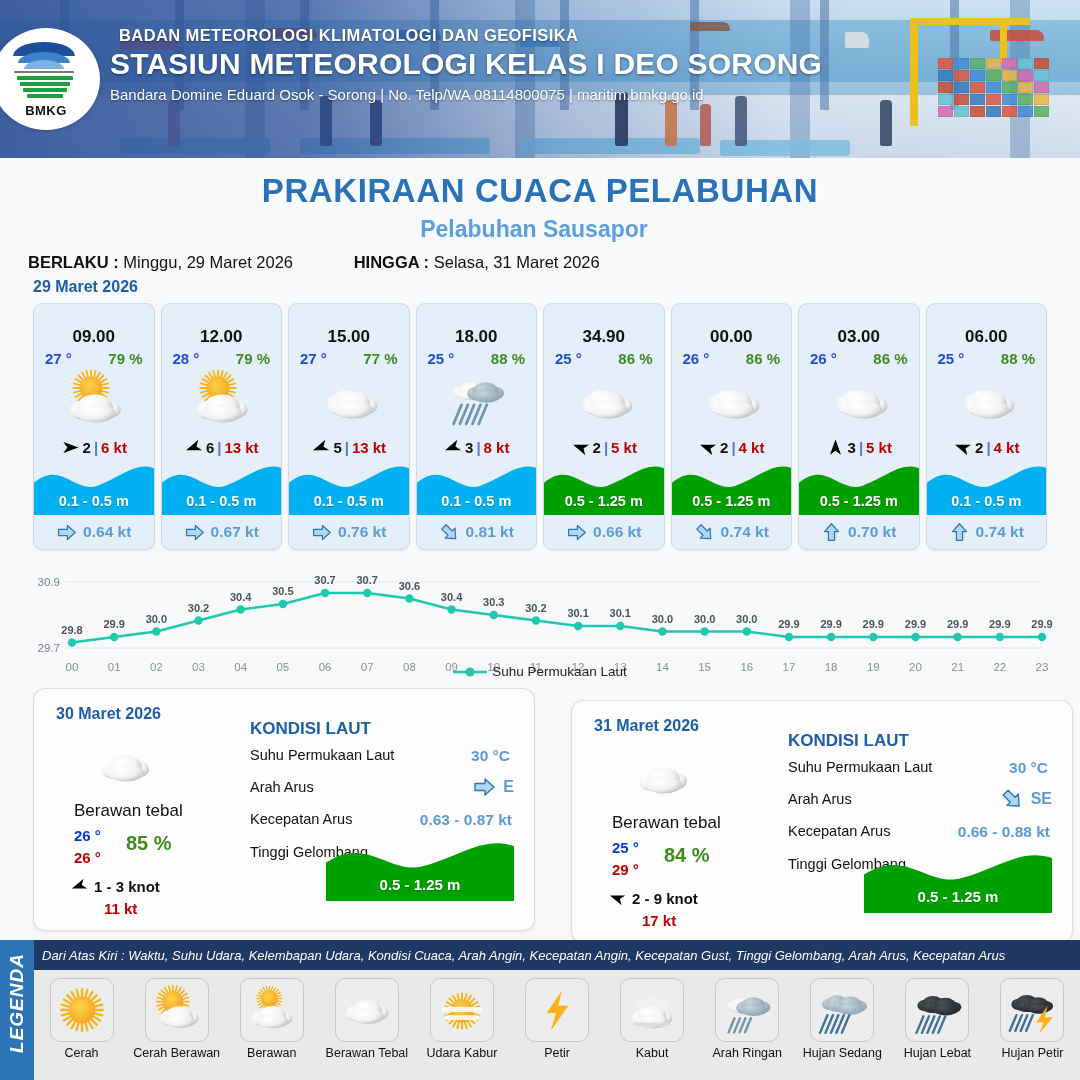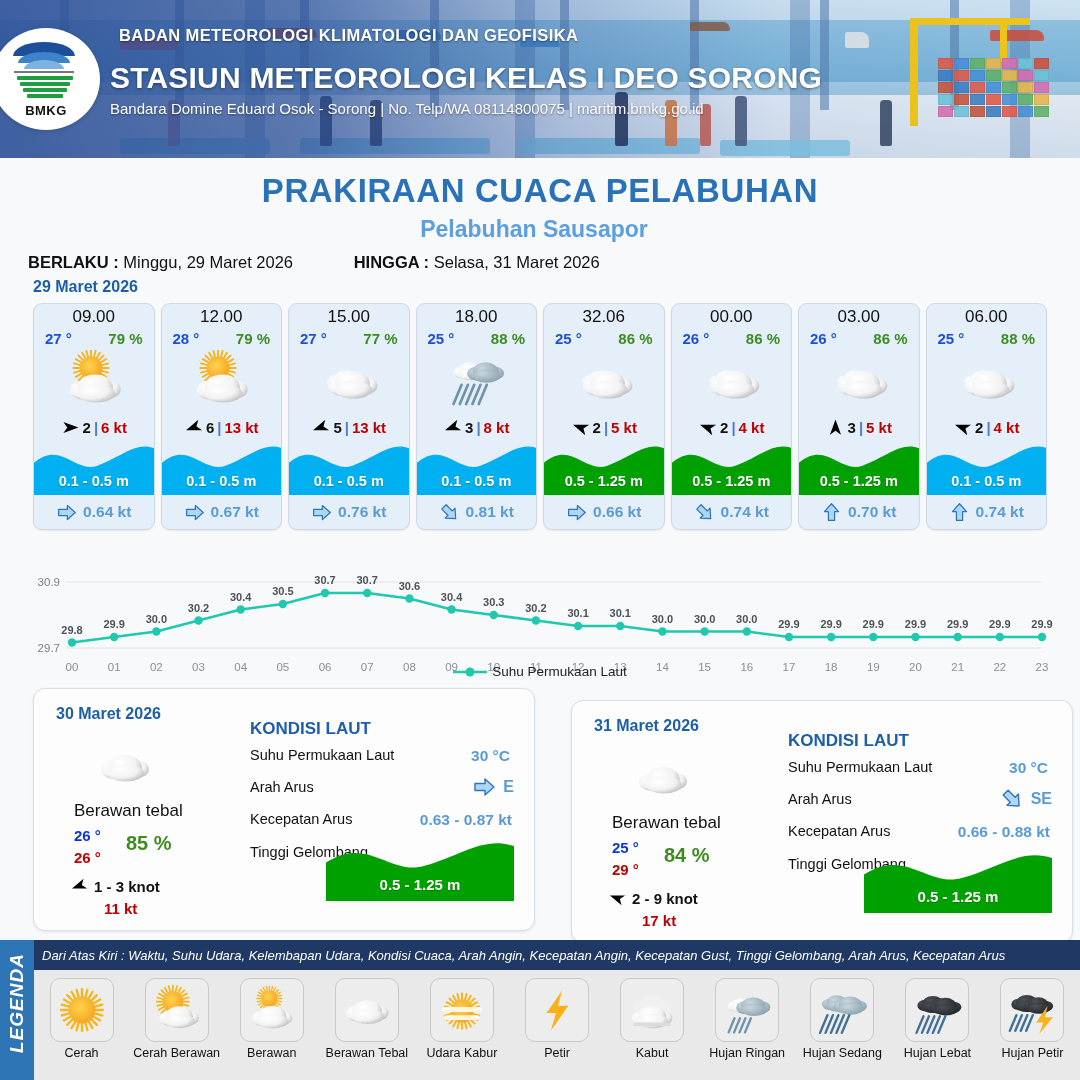--- a/index.html
+++ b/index.html
@@ -34,40 +34,40 @@
                border-radius:54px/51px; display:flex; flex-direction:column; align-items:center;
                justify-content:center; box-shadow:0 1px 4px rgba(0,0,0,.18); }
   .logo-inner { width:66px; height:62px; position:relative; }
   .arc { position:absolute; left:0; border-radius:50%/100% 100% 0 0; }
   .greenbar { position:absolute; left:4px; height:4px; background:#1e9e3e; border-radius:1px; }
   .logo-text { font-size:13px; font-weight:bold; color:#111; letter-spacing:.5px; margin-top:1px; }
 
   .hdr-texts { position:absolute; left:110px; top:26px; width:900px; }
   .hdr-l1 { font-size:16.5px; font-weight:bold; color:#fff; letter-spacing:.4px;
             text-shadow:0 1px 2px rgba(0,0,0,.45);padding-left:9px; }
-  .hdr-l2 { font-size:30px; font-weight:bold; color:#fff; letter-spacing:.2px; margin-top:16px;
+  .hdr-l2 { font-size:30px; font-weight:bold; color:#fff; letter-spacing:.2px; margin-top:2px;
             text-shadow:0 1px 3px rgba(0,0,0,.45); }
   .hdr-l3 { font-size:15px; color:#fff; margin-top:5px; text-shadow:0 1px 2px rgba(0,0,0,.45); }
 
   
   .title-main { position:absolute; top:172px; width:1080px; text-align:center;
                 font-size:33px; font-weight:bold; color:#2a72b8; letter-spacing:.6px;
                 text-shadow:1px 1px 0 rgba(255,255,255,.9); }
   .title-sub { position:absolute; top:216px; width:1052px; text-align:center;
                font-size:23px; font-weight:bold; color:#5c9ee0;padding-left:16px; }
   .valid-row { position:absolute; top:253px; width:1080px; font-size:16.5px; color:#111; }
   .valid-row .lbl { font-weight:bold; }
   .valid-row .grp { display:inline-block; margin:0 28px; }
 
   
   .date-head { position:absolute; left:33px; top:278px; font-size:16px; font-weight:bold; color:#1d5ea8; }
   .cards { position:absolute; left:33px; top:303px; width:1014px; display:flex; gap:6px; }
   .card { width:122px; background:#e4effa; border:1px solid #cfd9e3; border-radius:9px;
           overflow:hidden; display:flex; flex-direction:column; box-shadow:0 1px 2px rgba(0,0,0,.07); }
-  .c-time { text-align:center; font-size:17px; font-weight:normal; color:#111; padding-top:3px; }
+  .c-time { text-align:center; font-size:17px; font-weight:bold; color:#111; padding-top:23px; }
   .c-tr { display:flex; justify-content:space-between; padding:3px 11px 0 11px; }
   .c-temp { font-size:15px; font-weight:bold; color:#1d4ed8; }
   .c-hum { font-size:15px; font-weight:bold; color:#3d8c1f; }
   .c-icon { height:62px; display:flex; align-items:center; justify-content:center; margin-top:2px; }
   .c-wind { display:flex; align-items:center; justify-content:center; gap:3px; height:32px; }
   .wnum { font-size:15px; font-weight:bold; color:#111; }
   .wsep { color:#4a7fd0; font-weight:bold; font-size:15px; }
   .wkt { font-size:15px; font-weight:bold; color:#c00000; }
   .c-wave { position:relative; height:52px; }
   .c-wave svg { position:absolute; left:0; bottom:0; }
@@ -532,21 +532,21 @@
         <div class="wave-lbl">0.1 - 0.5 m</div>
       </div>
       <div class="c-cur">
         <svg width="21" height="21" viewBox="0 0 24 24" style="transform:rotate(135deg)">
     <polygon points="12,2 20,11 15.5,11 15.5,21 8.5,21 8.5,11 4,11" fill="#aed6f7" stroke="#2e75b6" stroke-width="1.4" stroke-linejoin="round"></polygon>
         </svg>
         <span class="cur-kt">0.81 kt</span>
       </div>
     </div>
     <div class="card">
-      <div class="c-time">32.06</div>
+      <div class="c-time">34.90</div>
       <div class="c-tr">
         <span class="c-temp">25 °</span>
         <span class="c-hum">86 %</span>
       </div>
       <div class="c-icon">
         <svg width="60" height="60" viewBox="0 0 60 60">
     <defs>
       <radialGradient id="cgcloudy-icon60" cx="35%" cy="32%" r="75%">
         <stop offset="0%" stop-color="#ffffff"></stop>
               <stop offset="62%" stop-color="#f2f2f2"></stop>
@@ -1366,21 +1366,21 @@
       <ellipse cx="41.2672" cy="23.335936" rx="8.06" ry="5.983744000000001" fill="url(#dglight-rain-icon52)"></ellipse>
       <ellipse cx="32.24" cy="21.84" rx="11.9288" ry="8.601632" fill="url(#dglight-rain-icon52)"></ellipse>
       <ellipse cx="32.8848" cy="25.953824" rx="12.896" ry="6.170736000000001" fill="url(#dglight-rain-icon52)"></ellipse>
     </g>
             <line x1="13.52" y1="34.32" x2="7.6232" y2="48.36" stroke="#6e93ad" stroke-width="2.34" stroke-linecap="round"></line>
             <line x1="18.98" y1="34.32" x2="13.083200000000001" y2="48.36" stroke="#6e93ad" stroke-width="2.34" stroke-linecap="round"></line>
             <line x1="24.439999999999998" y1="34.32" x2="18.5432" y2="48.36" stroke="#6e93ad" stroke-width="2.34" stroke-linecap="round"></line>
             <line x1="29.9" y1="34.32" x2="24.0032" y2="48.36" stroke="#6e93ad" stroke-width="2.34" stroke-linecap="round"></line>
           </svg>
         </div>
-      <div class="leg-lbl">Hujan Ringan</div>
+      <div class="leg-lbl">Arah Ringan</div>
       </div>
       <div class="leg-item">
         <div class="leg-box">
           <svg width="52" height="52" viewBox="0 0 52 52">
     <defs>
       <radialGradient id="cgmoderate-rain-icon52" cx="35%" cy="32%" r="75%">
         <stop offset="0%" stop-color="#ffffff"></stop>
                 <stop offset="62%" stop-color="#f2f2f2"></stop>
         <stop offset="100%" stop-color="#bdbdbd"></stop>
       </radialGradient>

